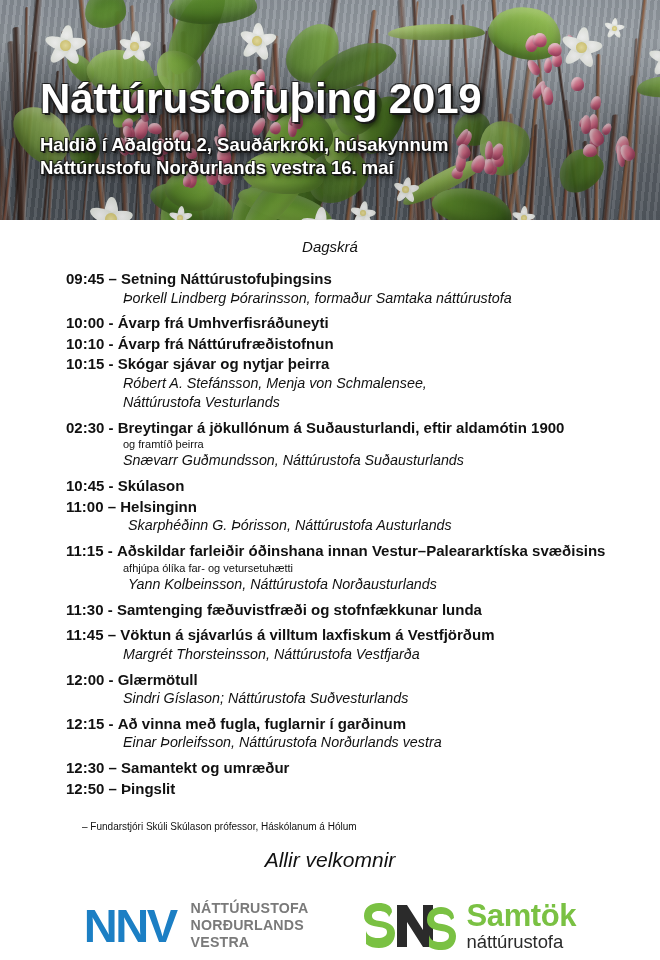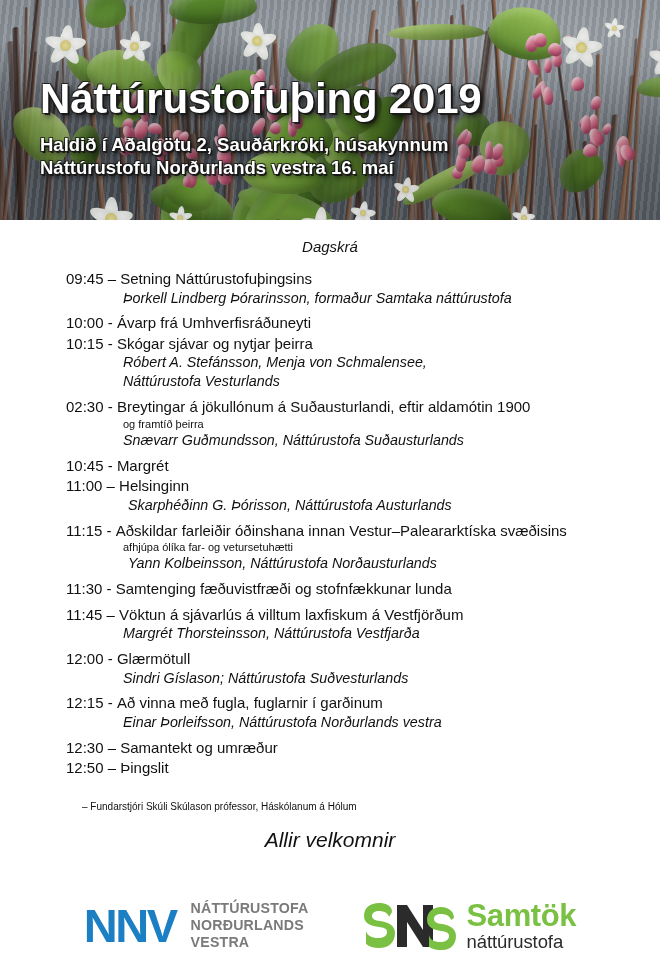--- a/index.html
+++ b/index.html
@@ -125,21 +125,21 @@
   }
 
   .schedule { padding: 0 20px 0 66px; }
 
   .entry { margin-bottom: 1px; }
   .entry-line {
     display: flex;
     align-items: flex-start;
     font-size: 15px;
     line-height: 1.30;
-    font-weight: normal;
+    font-weight: bold;
     color: #111;
   }
   .entry-time {
     flex: 0 0 auto;
     white-space: pre;
     font-size: 15px;
   }
   .entry-title {
     flex: 1 1 auto;
     font-size: 15px;
@@ -522,40 +522,46 @@
     </div>
     <div class="gap"></div>
     <div class="entry">
       <div class="entry-line">
         <span class="entry-time">10:00 - </span>
         <span class="entry-title">Ávarp frá Umhverfisráðuneyti</span>
       </div>
     </div>
     <div class="entry">
       <div class="entry-line">
+        <span class="entry-time">10:10 - </span>
+        <span class="entry-title">Ávarp frá Náttúrufræðistofnun</span>
+      </div>
+    </div>
+    <div class="entry">
+      <div class="entry-line">
         <span class="entry-time">10:15 - </span>
         <span class="entry-title">Skógar sjávar og nytjar þeirra</span>
       </div>
       <div class="entry-speaker">Róbert A. Stefánsson, Menja von Schmalensee,</div>
       <div class="entry-speaker">Náttúrustofa Vesturlands</div>
     </div>
     <div class="gap"></div>
     <div class="entry">
       <div class="entry-line">
         <span class="entry-time">02:30 - </span>
         <span class="entry-title">Breytingar á jökullónum á Suðausturlandi, eftir aldamótin 1900</span>
       </div>
       <div class="entry-cont">og framtíð þeirra</div>
       <div class="entry-speaker">Snævarr Guðmundsson, Náttúrustofa Suðausturlands</div>
     </div>
     <div class="gap"></div>
     <div class="entry">
       <div class="entry-line">
         <span class="entry-time">10:45 - </span>
-        <span class="entry-title">Margrét</span>
+        <span class="entry-title">Skúlason</span>
       </div>
     </div>
     <div class="entry">
       <div class="entry-line">
         <span class="entry-time">11:00 – </span>
         <span class="entry-title">Helsinginn</span>
       </div>
       <div class="entry-speaker extra-indent">Skarphéðinn G. Þórisson, Náttúrustofa Austurlands</div>
     </div>
     <div class="gap"></div>

